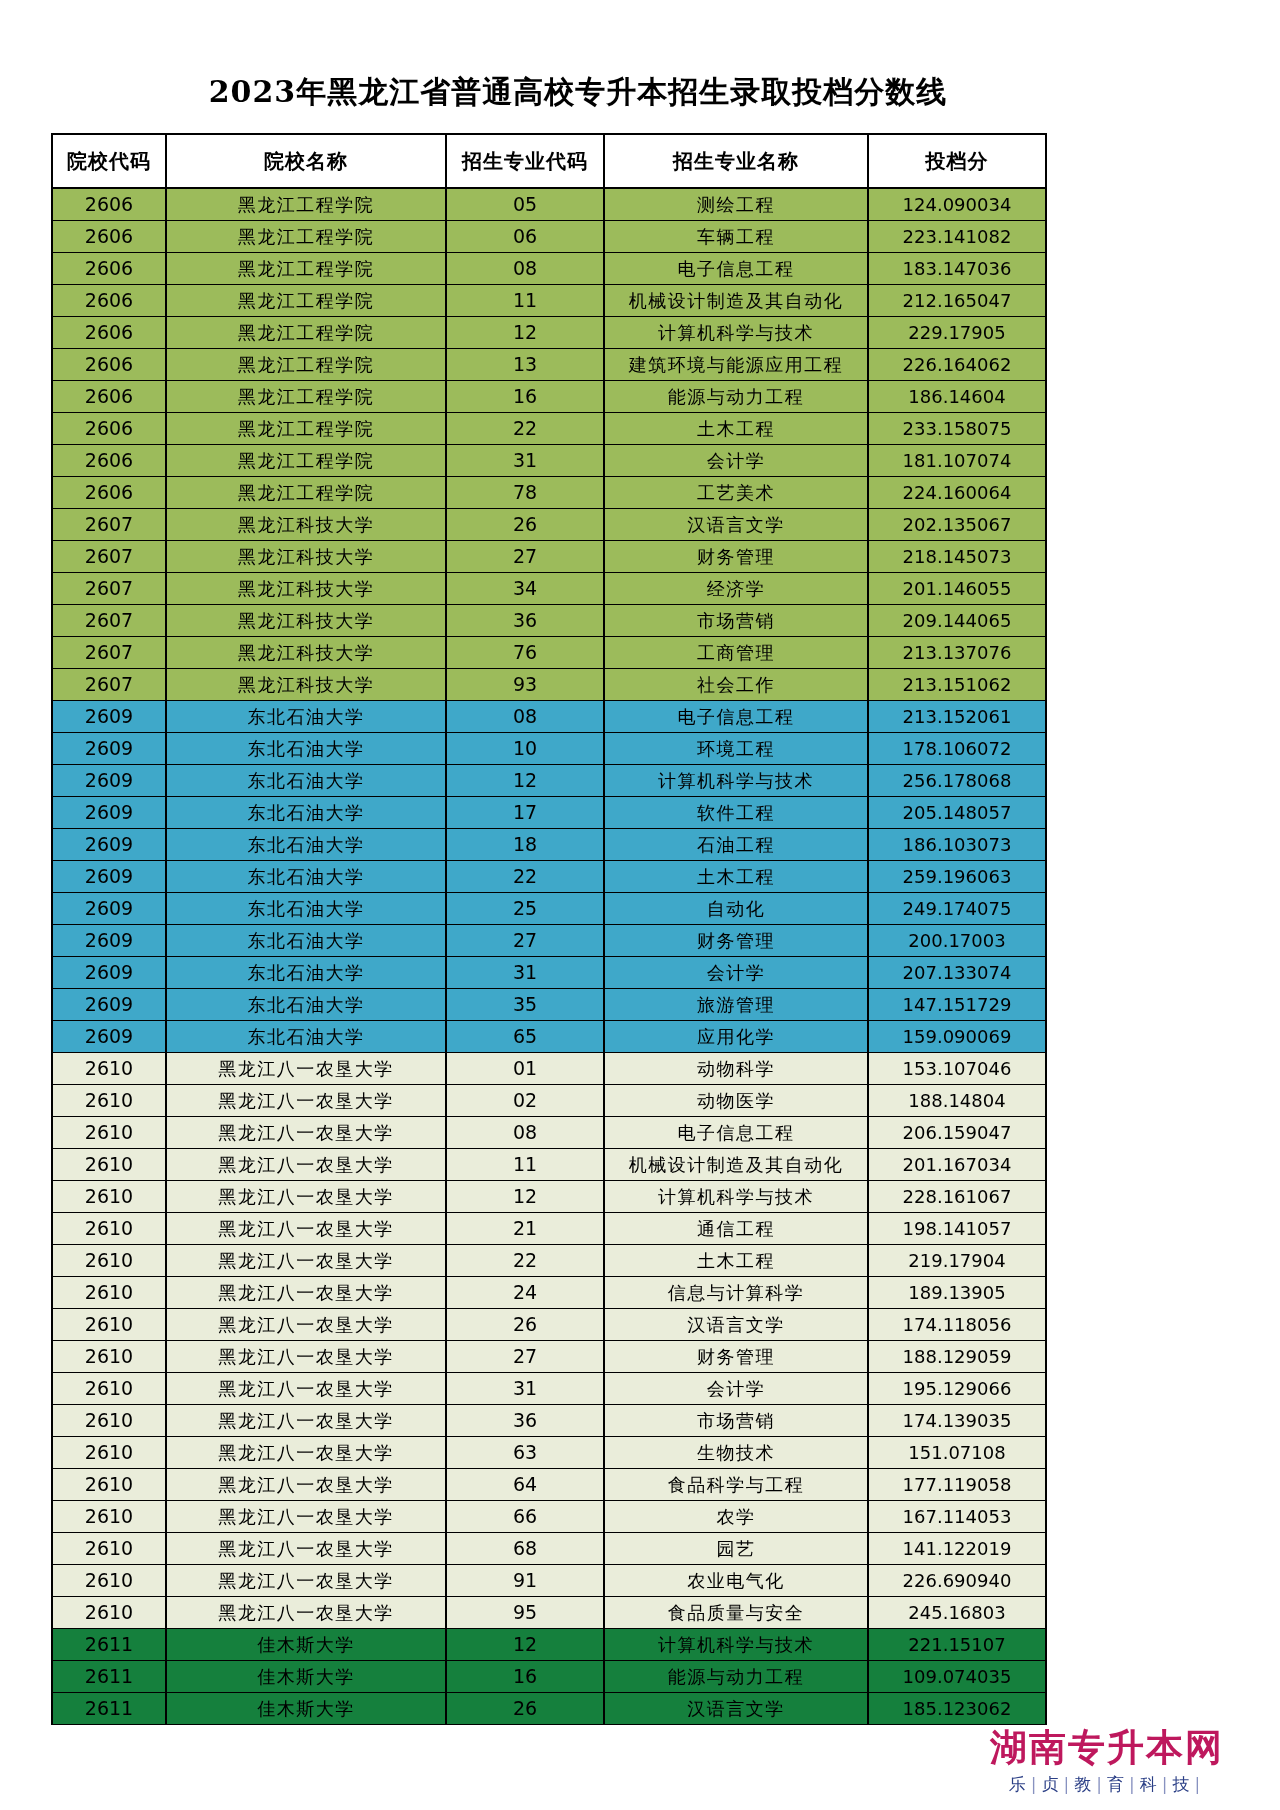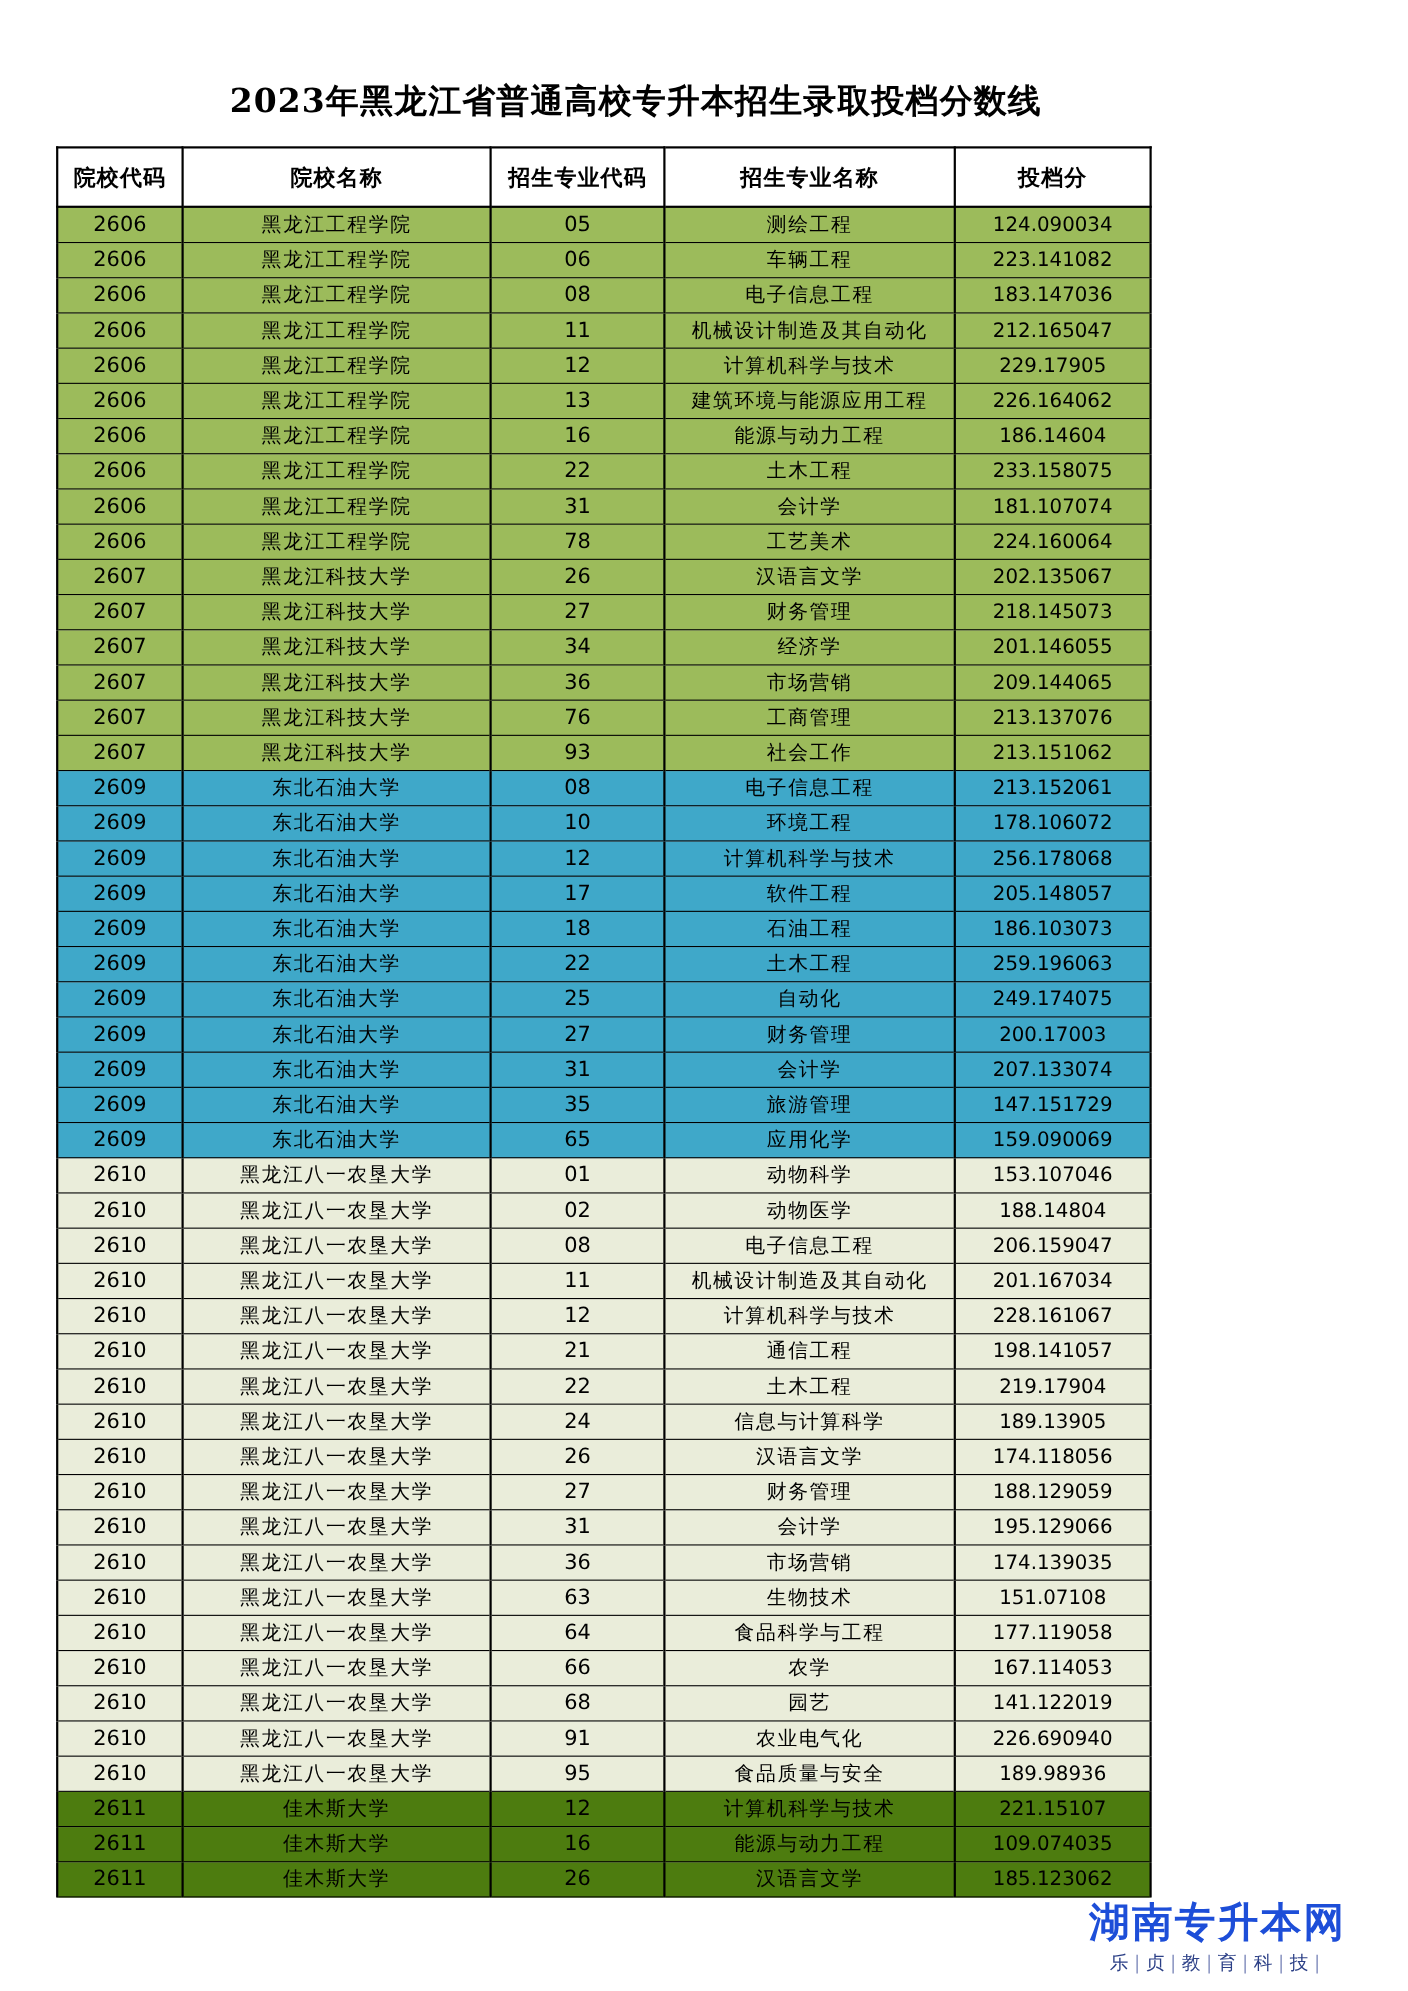--- a/index.html
+++ b/index.html
@@ -76,35 +76,35 @@
     letter-spacing: 1.5px;
   }
   #score-table tbody td.score {
     font-family: "DejaVu Sans", sans-serif;
     font-size: 18px;
     letter-spacing: 0px;
   }
   tr.grp-green  td { background: #9CBB5B; }
   tr.grp-blue   td { background: #3FA8C9; }
   tr.grp-cream  td { background: #EAEDDA; }
-  tr.grp-lilac  td { background: #4d7c0f; }
+  tr.grp-lilac  td { background: #15803d; }
 
   #watermark {
     position: absolute;
     right: 18px;
     bottom: 14px;
     width: 310px;
     text-align: center;
     user-select: none;
   }
   #watermark .wm-main {
     font-family: "DejaVu Serif", serif;
     font-weight: bold;
     font-size: 37px;
-    color: #1d4ed8;
+    color: #be185d;
     letter-spacing: 2px;
     line-height: 1.05;
     text-shadow: 1px 1px 0 rgba(255,255,255,0.9);
   }
   #watermark .wm-sub {
     margin-top: 6px;
     font-family: "DejaVu Serif", serif;
     font-size: 17px;
     color: #2B3F86;
     letter-spacing: 4px;
@@ -440,21 +440,21 @@
         <td class="name">黑龙江八一农垦大学</td>
         <td class="mcode">91</td>
         <td class="mname">农业电气化</td>
         <td class="score">226.690940</td>
       </tr>
       <tr class="grp-cream">
         <td class="code">2610</td>
         <td class="name">黑龙江八一农垦大学</td>
         <td class="mcode">95</td>
         <td class="mname">食品质量与安全</td>
-        <td class="score">189.98936</td>
+        <td class="score">245.16803</td>
       </tr>
       <tr class="grp-lilac">
         <td class="code">2611</td>
         <td class="name">佳木斯大学</td>
         <td class="mcode">12</td>
         <td class="mname">计算机科学与技术</td>
         <td class="score">221.15107</td>
       </tr>
       <tr class="grp-lilac">
         <td class="code">2611</td>

